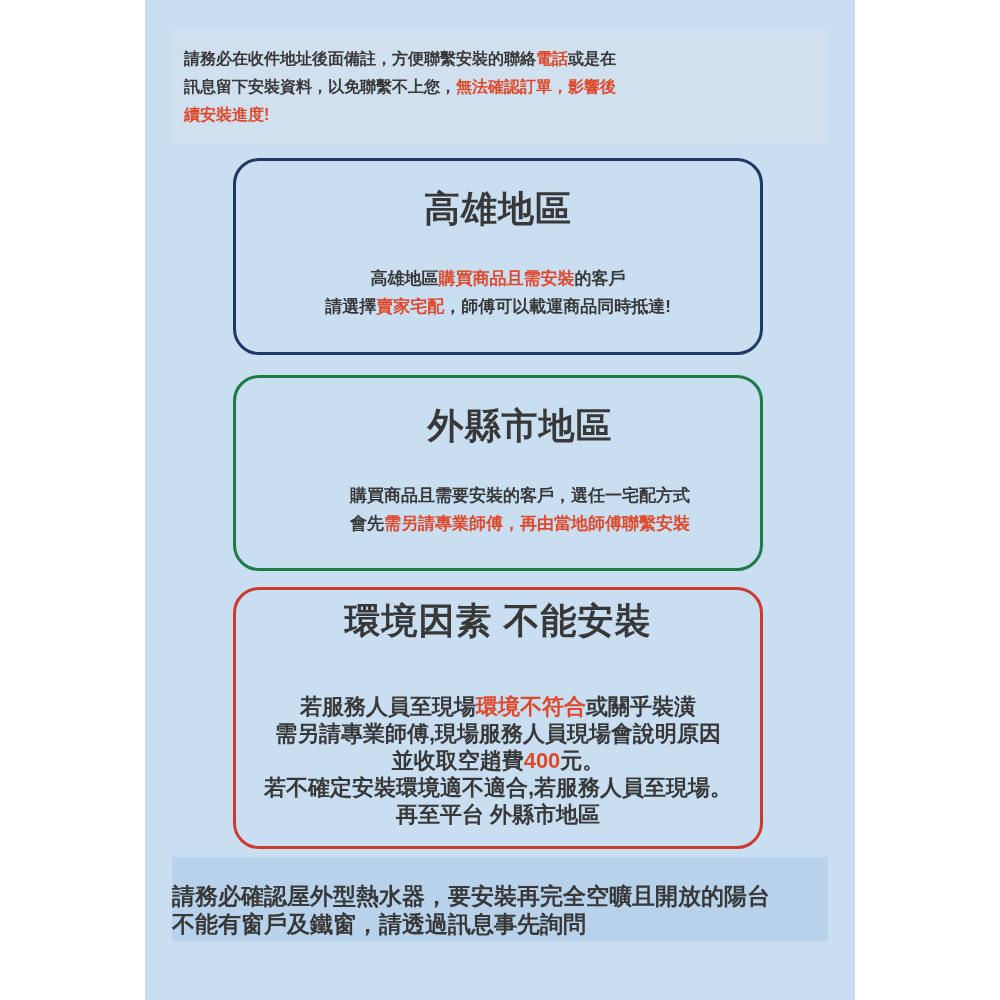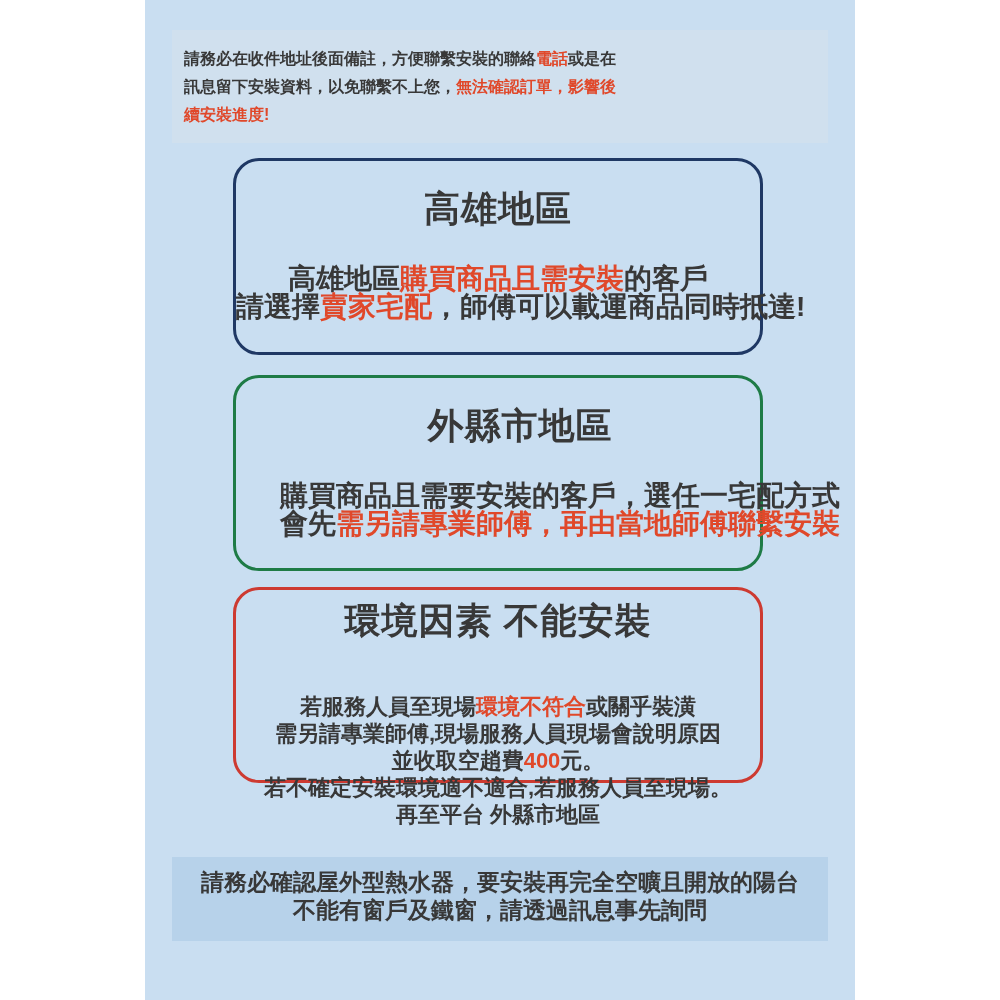--- a/index.html
+++ b/index.html
@@ -46,50 +46,50 @@
     left: 233px;
     width: 530px;
     border: 3px solid #000;
     border-radius: 26px;
     box-sizing: border-box;
     text-align: center;
     background: transparent;
   }
   .box-kaohsiung { top: 158px; height: 197px; border-color: #1f3864; }
   .box-other     { top: 375px; height: 196px; border-color: #1e7b46; padding-left: 44px; }
-  .box-env       { top: 587px; height: 196px; border-color: #cd3a31; }
+  .box-env       { top: 587px; height: 262px; border-color: #cd3a31; }
   .box-title {
     font-size: 36px;
     line-height: 40px;
     margin-top: 28px;
     letter-spacing: 1px;
   }
   .box-env .box-title { margin-top: 11px; }
   .box-body {
     margin-top: 36px;
-    font-size: 28px;
+    font-size: 17px;
     line-height: 28px;
   }
   .box-env .box-body {
     margin-top: 52px;
     font-size: 22px;
     line-height: 27px;
   }
   .bottom-note {
     position: absolute;
     left: 172px;
     top: 857px;
     width: 656px;
     height: 84px;
     background: #b7d2ea;
     box-sizing: border-box;
-    padding-top: 11px;
+    padding-top: 25px;
     font-size: 23px;
     line-height: 28px;
-    text-align: center;
+    text-align: left;
   }
   .red { color: #e0482a; }
 </style>
 </head>
 <body>
 
 <div class="canvas">
 
   <div class="band"></div>
 

